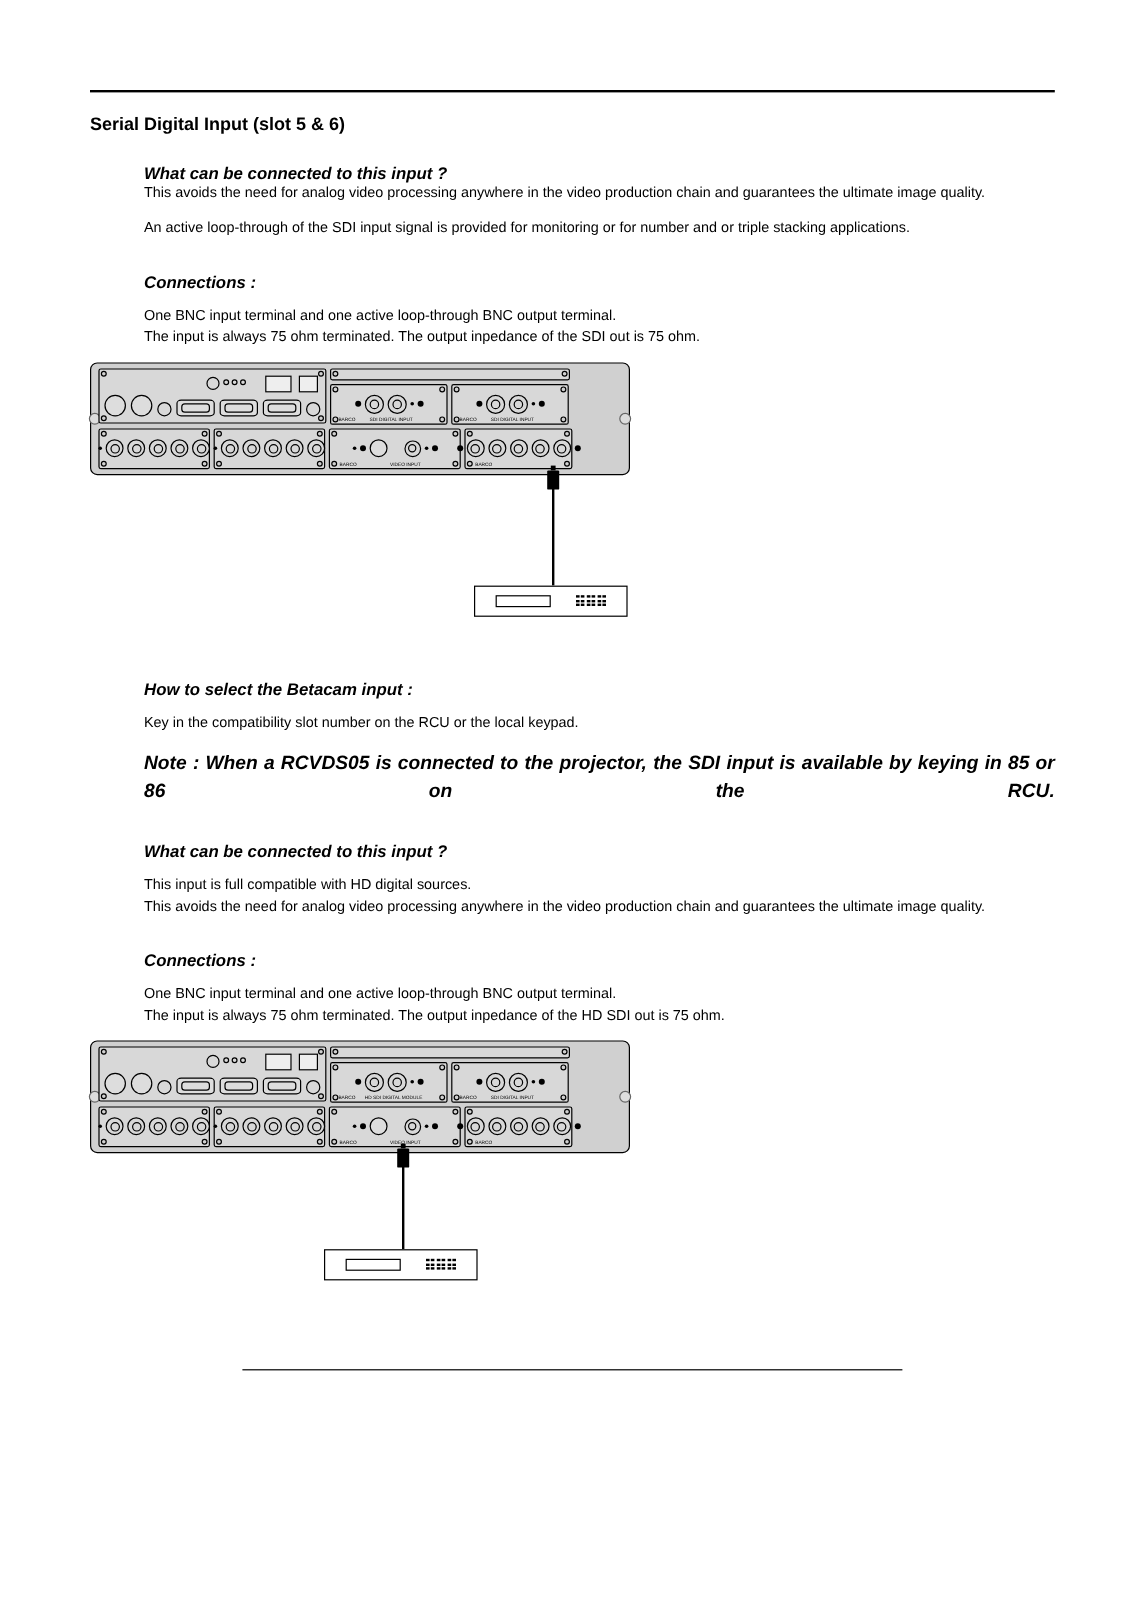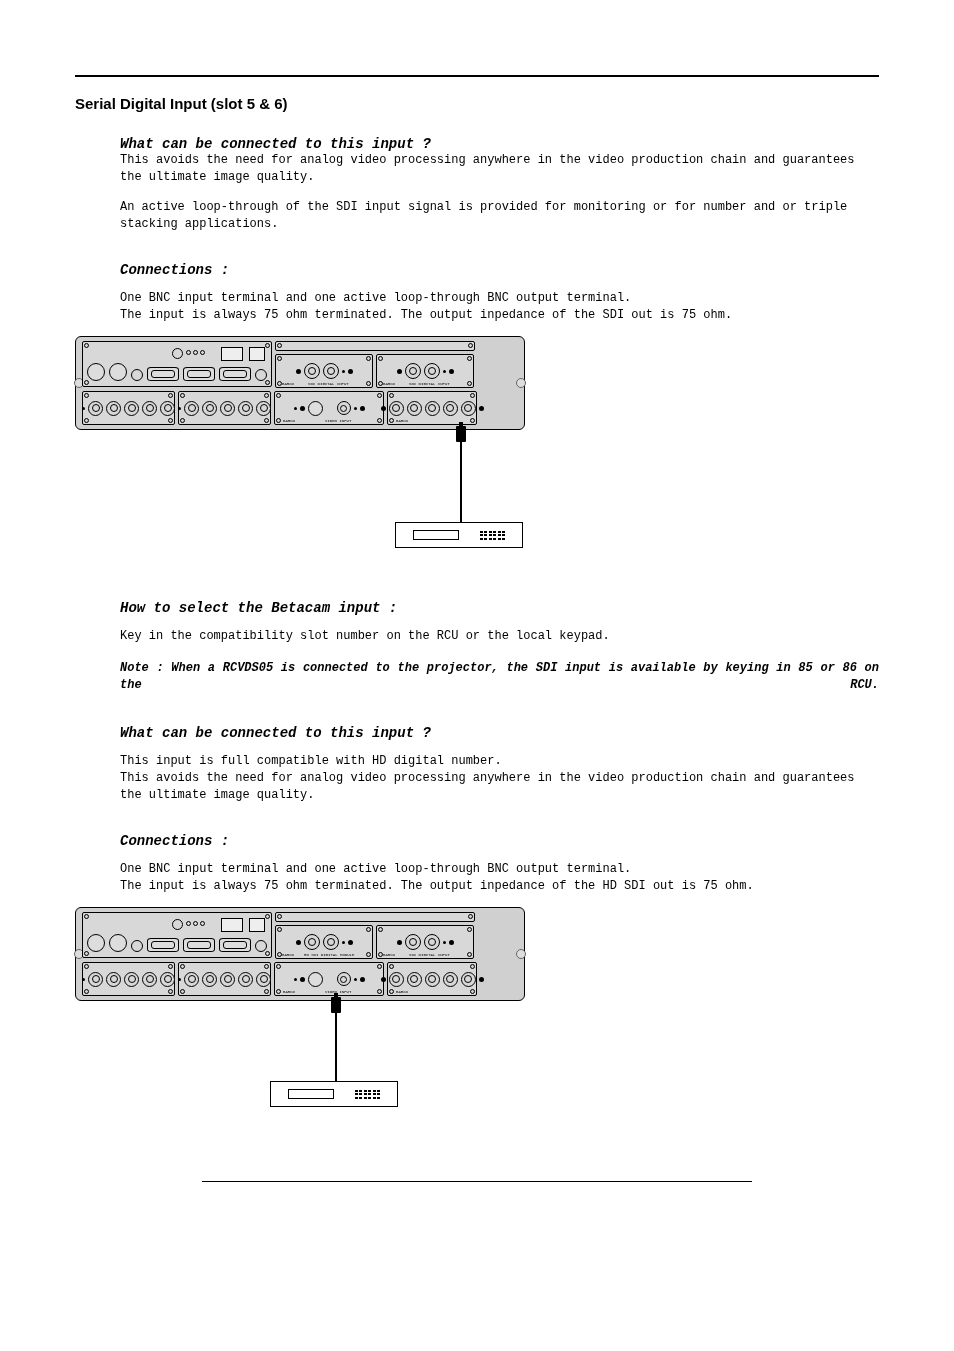--- a/index.html
+++ b/index.html
@@ -32,30 +32,29 @@
     font-style: italic;
     font-weight: bold;
     margin: 0 0 12px 0;
   }
   p {
     font-size: 12px;
     line-height: 1.45;
     margin: 0 0 12px 0;
   }
   .note {
-    font-size: 12px;
+    font-size: 16px;
     font-style: italic;
     font-weight: bold;
     text-align: justify;
     text-align-last: justify;
     margin: 14px 0 30px 0;
   }
   .indent {
     margin-left: 45px;
-    font-family: Liberation Mono, monospace;
   }
   .section-gap {
     margin-bottom: 28px;
   }
   .figure {
     margin: 6px 0 30px 0;
   }
   
   .panel {
     width: 450px;
@@ -464,21 +463,21 @@
 
   <div class="indent section-gap">
     <h2>How to select the Betacam input :</h2>
     <p>Key in the compatibility slot number on the RCU or the local keypad.</p>
     <p class="note">Note : When a RCVDS05 is connected to the projector, the SDI input is available by keying in 85 or 86 on the RCU.</p>
   </div>
 
 
   <div class="indent section-gap">
     <h2>What can be connected to this input ?</h2>
-    <p>This input is full compatible with HD digital number.</p>
+    <p>This input is full compatible with HD digital sources.</p>
     <p style="margin-top:-12px">This avoids the need for analog video processing anywhere in the video production chain and guarantees the ultimate image quality.</p>
   </div>
 
   <div class="indent">
     <h2>Connections :</h2>
     <p>One BNC input terminal and one active loop-through BNC output terminal.</p>
     <p style="margin-top:-12px">The input is always 75 ohm terminated.  The output inpedance of the HD SDI out is 75 ohm.</p>
   </div>
 
   <div class="indent figure">

